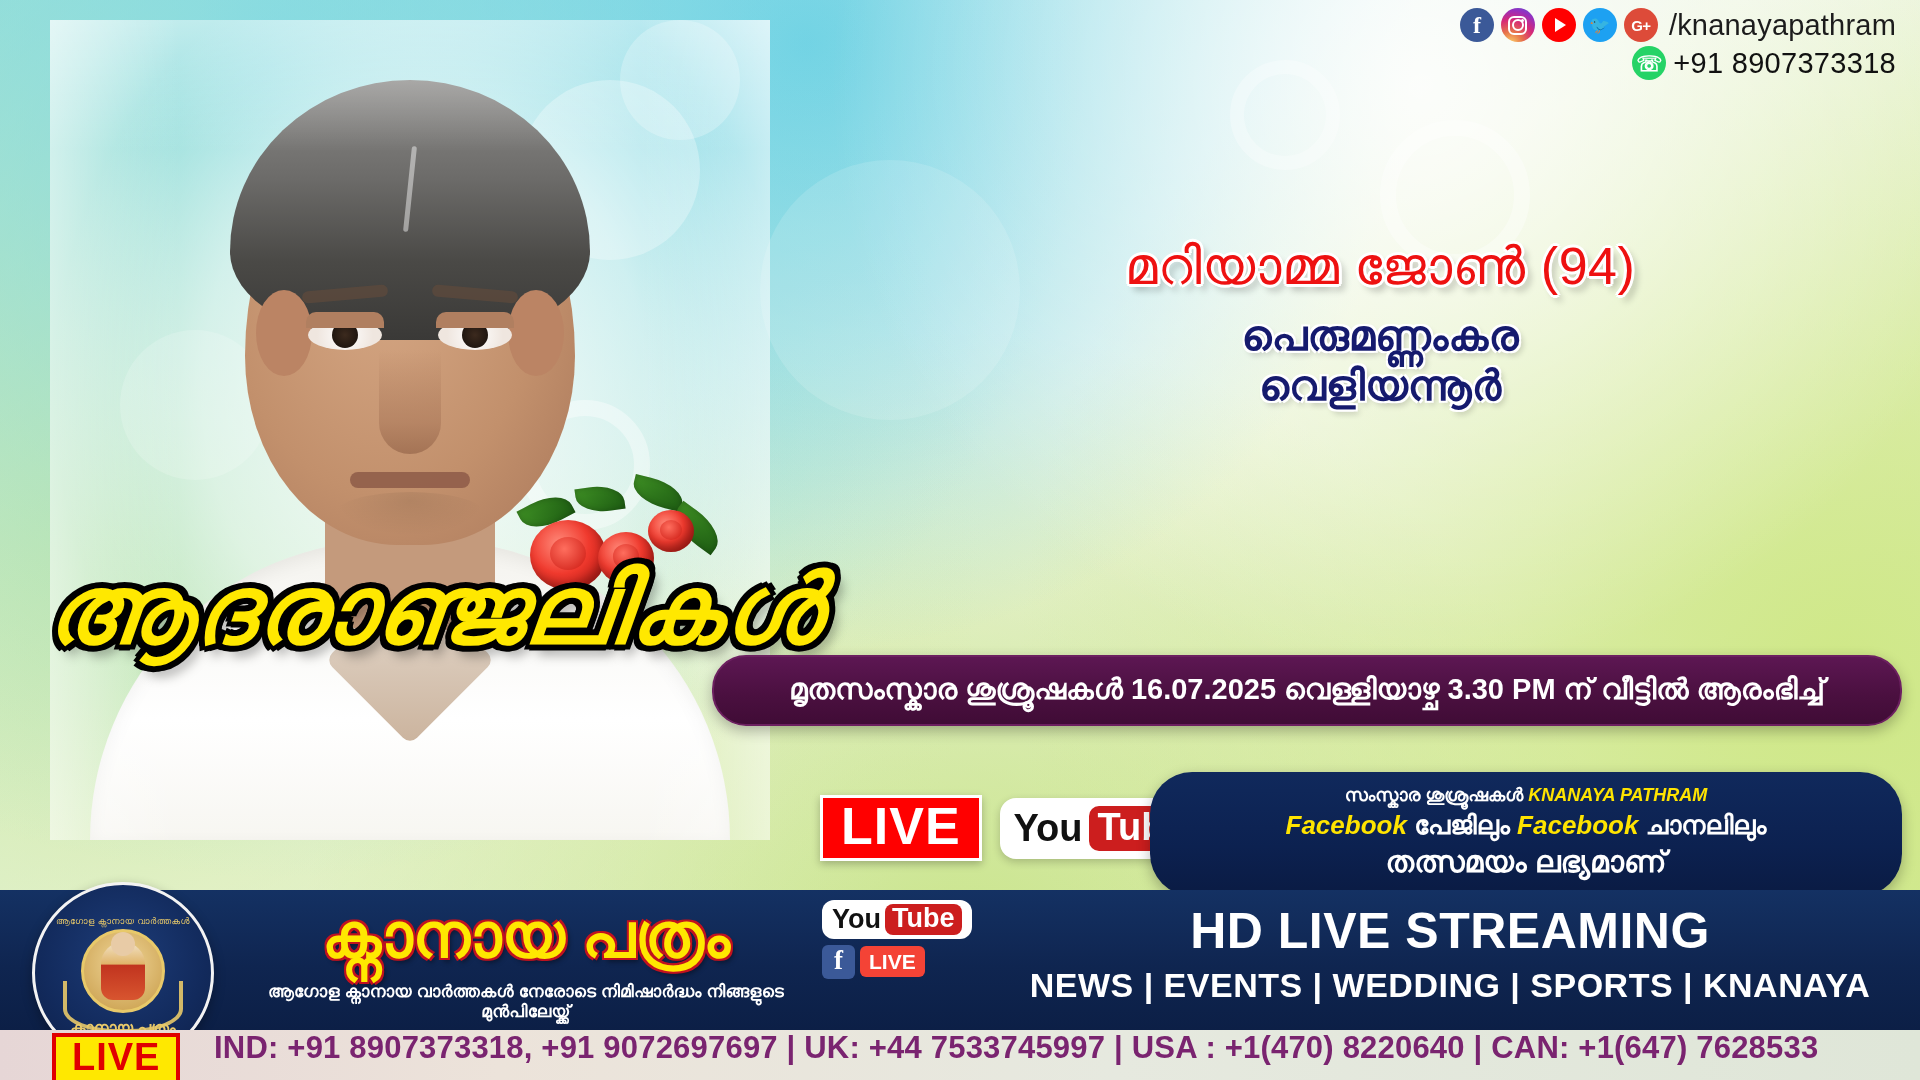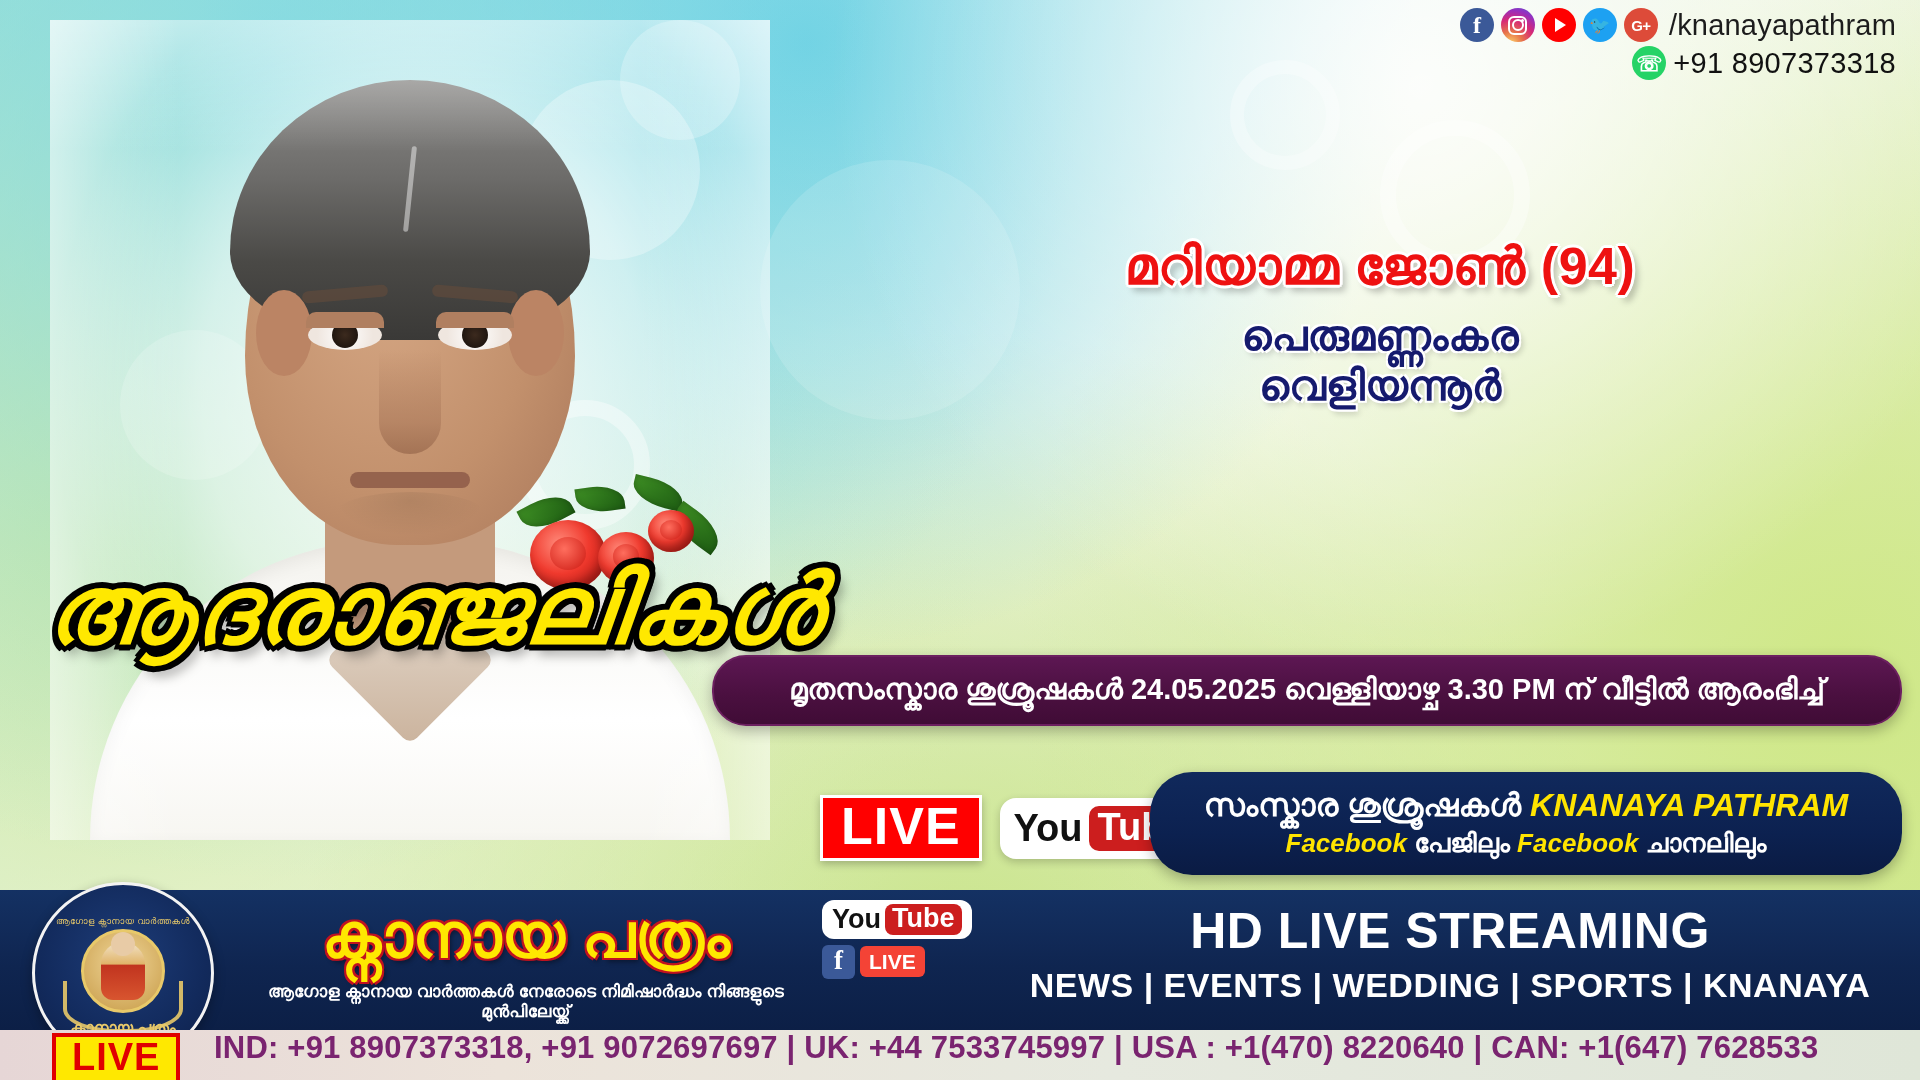--- a/index.html
+++ b/index.html
@@ -138,21 +138,21 @@
   .header-handle{
     font-size:29px; color:#1c1c1c; margin-left:4px; letter-spacing:.2px;
   }
   .s-wa{ background:#25d366; }
   .s-wa .waglyph{ font-size:21px; }
   .header-phone{ font-size:29px; color:#111; font-weight:500; letter-spacing:.3px; }
 
   
   .deceased-name{
     position:absolute; left:870px; top:236px; width:1020px; text-align:center;
-    font-size:52px; font-weight:bold; color:#ee1111;
+    font-size:52px; font-weight:normal; color:#ee1111;
     text-shadow:
       -2px -2px 0 #fff, 2px -2px 0 #fff, -2px 2px 0 #fff, 2px 2px 0 #fff,
       0 3px 0 #fff, 3px 0 0 #fff, -3px 0 0 #fff, 0 -3px 0 #fff,
       5px 6px 7px rgba(0,0,0,.28);
     letter-spacing:.5px;
   }
   .deceased-place1, .deceased-place2{
     position:absolute; left:870px; width:1020px; text-align:center;
     font-size:42px; font-weight:bold; color:#151a6e;
     text-shadow:-2px -2px 0 #fff, 2px -2px 0 #fff, -2px 2px 0 #fff, 2px 2px 0 #fff, 3px 4px 6px rgba(0,0,0,.22);
@@ -227,21 +227,21 @@
   .fb-live{ background:#f44336; color:#fff; font-size:26px; font-weight:bold;
             border-radius:6px; padding:6px 11px; line-height:1; letter-spacing:.5px; }
 
   
   .stream-box{
     position:absolute; left:1150px; top:772px; width:752px;
     background: linear-gradient(180deg,#10295c 0%, #0c2150 60%, #0a1b43 100%);
     border-radius:42px; padding:12px 26px 14px; text-align:center;
     box-shadow:0 5px 14px rgba(0,0,0,.28);
   }
-  .sb-l1{ font-size:32px; color:#fff; font-weight:600; line-height:1.32; }
+  .sb-l1{ font-size:18px; color:#fff; font-weight:600; line-height:1.32; }
   .sb-l2{ font-size:26px; color:#fff; font-weight:600; line-height:1.32; }
   .sb-l3{ font-size:30px; color:#fff; font-weight:bold; line-height:1.32; }
   .hl{ color:#ffe400; font-style:italic; font-weight:bold; }
 
   
   .bottom{
     position:absolute; left:0; bottom:0; width:1920px; height:190px;
   }
   .bottom-navy{
     position:absolute; left:0; top:0; width:1920px; height:140px;
@@ -386,21 +386,21 @@
         </span>
       <span class="header-phone">+91 8907373318</span>
     </div>
   </div>
 
   <div class="deceased-name">മറിയാമ്മ ജോൺ (94)</div>
   <div class="deceased-place1">പെരുമണ്ണംകര</div>
   <div class="deceased-place2">വെളിയന്നൂർ</div>
 
   <div class="funeral-box">
-    <div class="funeral-line">മൃതസംസ്കാര ശുശ്രൂഷകൾ 24.05.2025 വെള്ളിയാഴ്ച 3.30 PM ന് വീട്ടിൽ ആരംഭിച്ച്</div>
+    <div class="funeral-line">മൃതസംസ്കാര ശുശ്രൂഷകൾ 16.07.2025 വെള്ളിയാഴ്ച 3.30 PM ന് വീട്ടിൽ ആരംഭിച്ച്</div>
   </div>
 
   <div class="live-row">
     <div class="badge-live">LIVE</div>
     <div class="badge-yt">
       <span class="yt-you">You</span>
       <span class="yt-tube">Tube</span>
     </div>
     <div class="badge-fb">
       <span class="fb-f">f</span>
@@ -408,20 +408,21 @@
     </div>
   </div>
 
   <div class="stream-box">
     <div class="sb-l1">
       <span>സംസ്കാര ശുശ്രൂഷകൾ </span><span class="hl">KNANAYA PATHRAM</span>
     </div>
     <div class="sb-l2">
       <span class="hl">Facebook</span><span> പേജിലും </span><span class="hl">Facebook</span><span> ചാനലിലും</span>
     </div>
+    <div class="sb-l3">തത്സമയം ലഭ്യമാണ്</div>
   </div>
 
   <div class="bottom">
     <div class="bottom-navy"></div>
 
     <div class="kp-logo">
       <div class="kp-arc">ആഗോള ക്നാനായ വാർത്തകൾ</div>
       <div class="kp-emblem">
         <div class="kp-saint"></div>
       </div>

